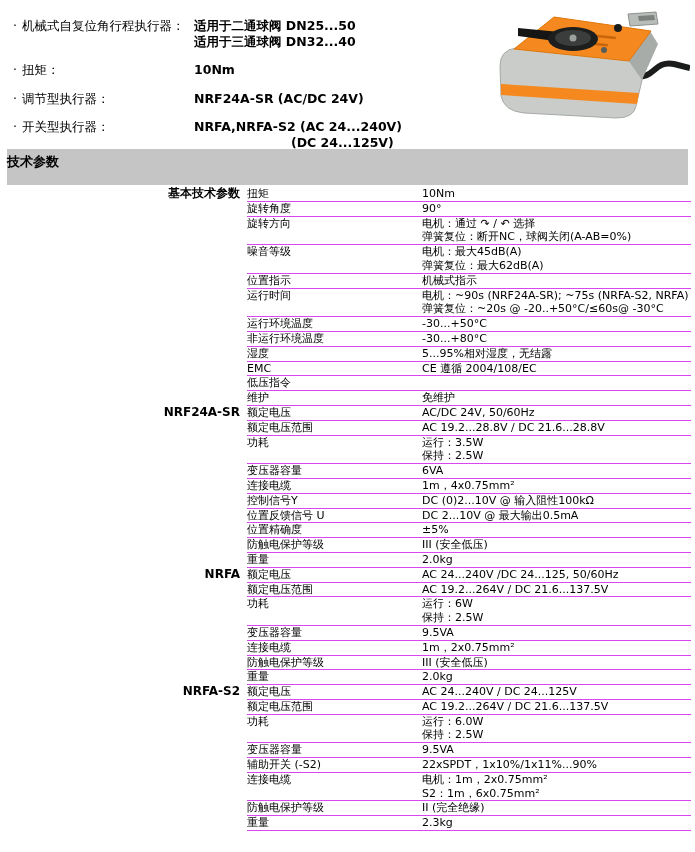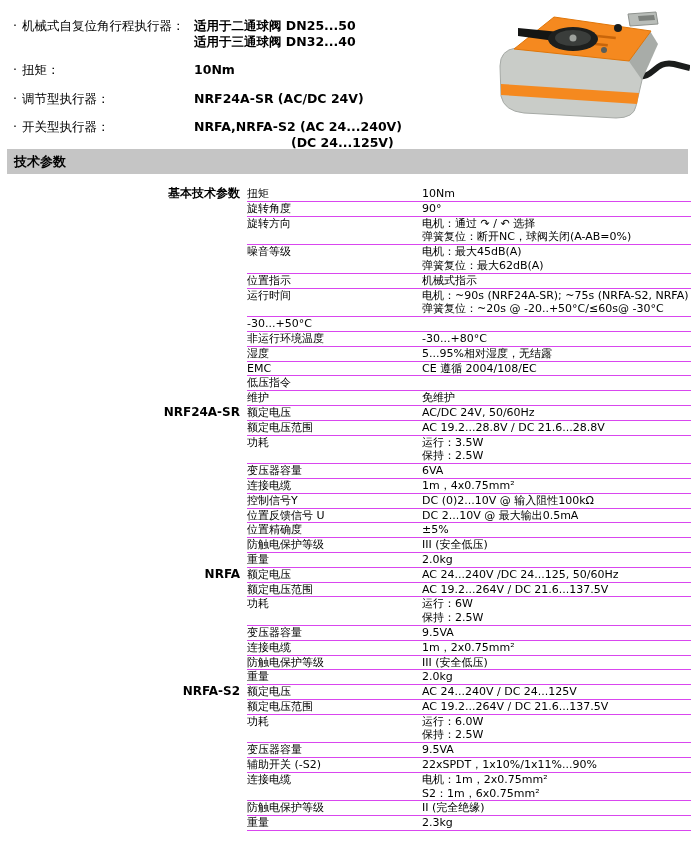--- a/index.html
+++ b/index.html
@@ -12,23 +12,23 @@
   .intro{position:absolute;top:18px;left:8px;width:460px;}
   .bullet{display:flex;margin-bottom:13px;font-size:12.5px;line-height:15.5px;}
   .bdot{width:14px;text-align:center;flex:0 0 14px;color:#000;}
   .blabel{flex:0 0 172px;}
   .bvals{font-weight:bold;}
   .bullet:nth-of-type(4) .val-line:nth-child(2){padding-left:97px;}
   
   .product{position:absolute;left:478px;top:4px;width:212px;height:122px;}
   
   .section-bar{
-    position:absolute;top:149px;left:7px;right:7px;height:25px;
+    position:absolute;top:149px;left:7px;right:7px;height:36px;
     background:#c5c5c5;font-size:13px;font-weight:bold;line-height:25px;
-    padding-left:7px;box-sizing:border-box;
+    box-sizing:border-box;
   }
   
   .spec-table{position:absolute;top:187px;left:0;width:691px;font-size:11px;}
   .row{display:flex;align-items:stretch;}
   .glabel{
     flex:0 0 240px;text-align:right;font-weight:bold;font-size:12px;
     line-height:13.8px;padding-right:0;margin-right:7px;white-space:nowrap;
   }
   .rowline{
     flex:1;display:flex;border-bottom:1px solid #d946ef;
@@ -171,20 +171,21 @@
       <div class="vals">
             <div>电机：~90s (NRF24A-SR); ~75s (NRFA-S2, NRFA)</div>
             <div>弹簧复位：~20s @ -20..+50°C/≤60s@ -30°C</div>
           </div>
     </div>
   </div>
 
   <div class="row">
     <div class="glabel"></div>
     <div class="rowline">
+      <div class="prop">运行环境温度</div>
       <div class="vals">
             <div>-30...+50°C</div>
           </div>
     </div>
   </div>
 
   <div class="row">
     <div class="glabel"></div>
     <div class="rowline">
       <div class="prop">非运行环境温度</div>

